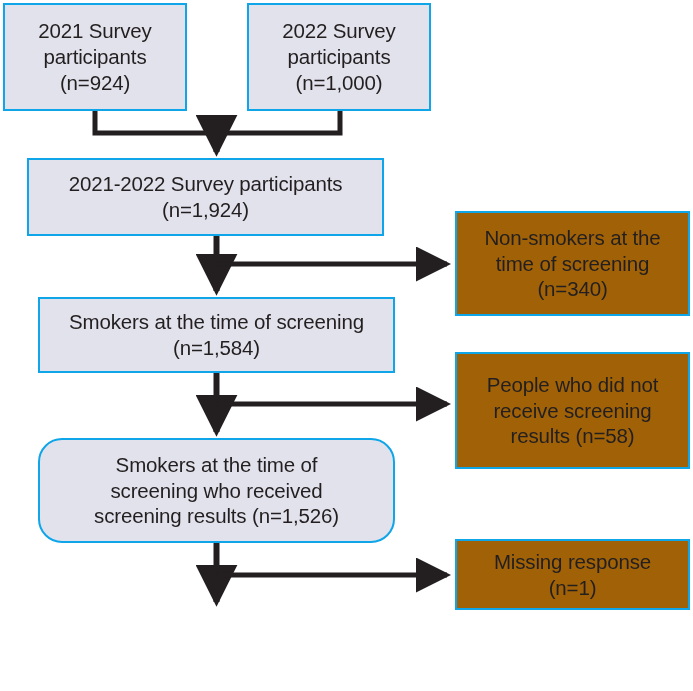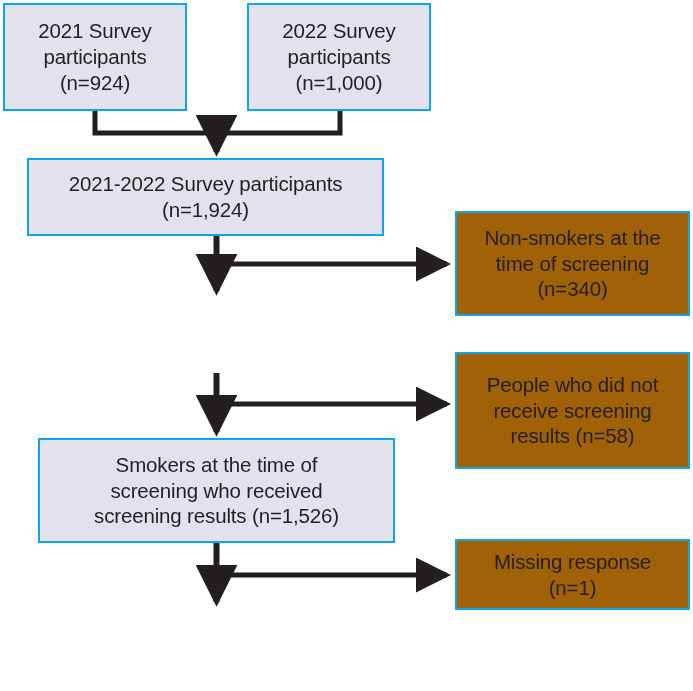--- a/index.html
+++ b/index.html
@@ -46,21 +46,21 @@
   }
   .fill-lavender { background: #e2e2ec; }
   .fill-ivory    { background: #a16207; }
   .fill-cream    { background: #faf0e6; }
 
   
   #node-survey-2021 { left: 3px;   top: 3px;   width: 184px; height: 108px; }
   #node-survey-2022 { left: 247px; top: 3px;   width: 184px; height: 108px; }
   #node-survey-combined { left: 27px; top: 158px; width: 357px; height: 78px; }
   #node-smokers     { left: 38px;  top: 297px; width: 357px; height: 76px; }
-  #node-smokers-received { left: 38px; top: 438px; width: 357px; height: 105px; }
+  #node-smokers-received { left: 38px; top: 438px; width: 357px; height: 105px; border-radius: 24px; }
   #node-final       { left: 38px;  top: 608px; width: 357px; height: 76px; }
 
   #node-non-smokers { left: 455px; top: 211px; width: 235px; height: 105px; }
   #node-no-results  { left: 455px; top: 352px; width: 235px; height: 117px; }
   #node-missing     { left: 455px; top: 539px; width: 235px; height: 71px; }
 </style>
 </head>
 <body>
 
 <div id="flow-root">
@@ -109,20 +109,24 @@
     <span class="label">2021-2022 Survey participants
 (n=1,924)</span>
   </div>
 
   <div class="node fill-ivory" id="node-non-smokers">
     <span class="label">Non-smokers at the
 time of screening
 (n=340)</span>
   </div>
 
+  <div class="node fill-lavender" id="node-smokers">
+    <span class="label">Smokers at the time of screening
+(n=1,584)</span>
+  </div>
 
   <div class="node fill-ivory" id="node-no-results">
     <span class="label">People who did not
 receive screening
 results (n=58)</span>
   </div>
 
   <div class="node fill-lavender" id="node-smokers-received">
     <span class="label">Smokers at the time of
 screening who received

